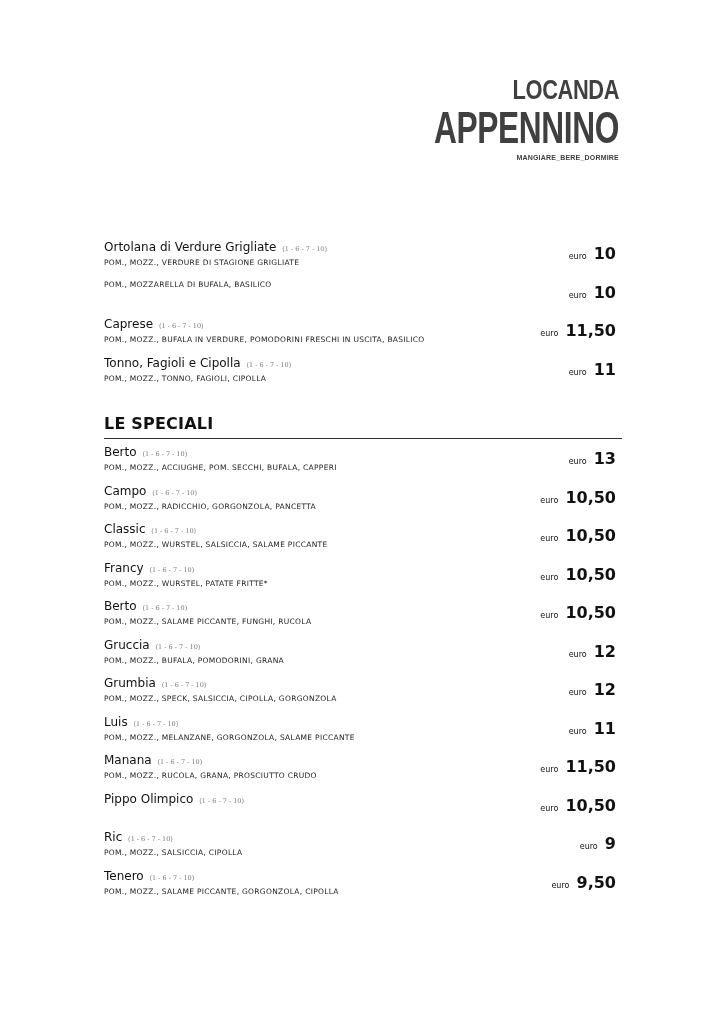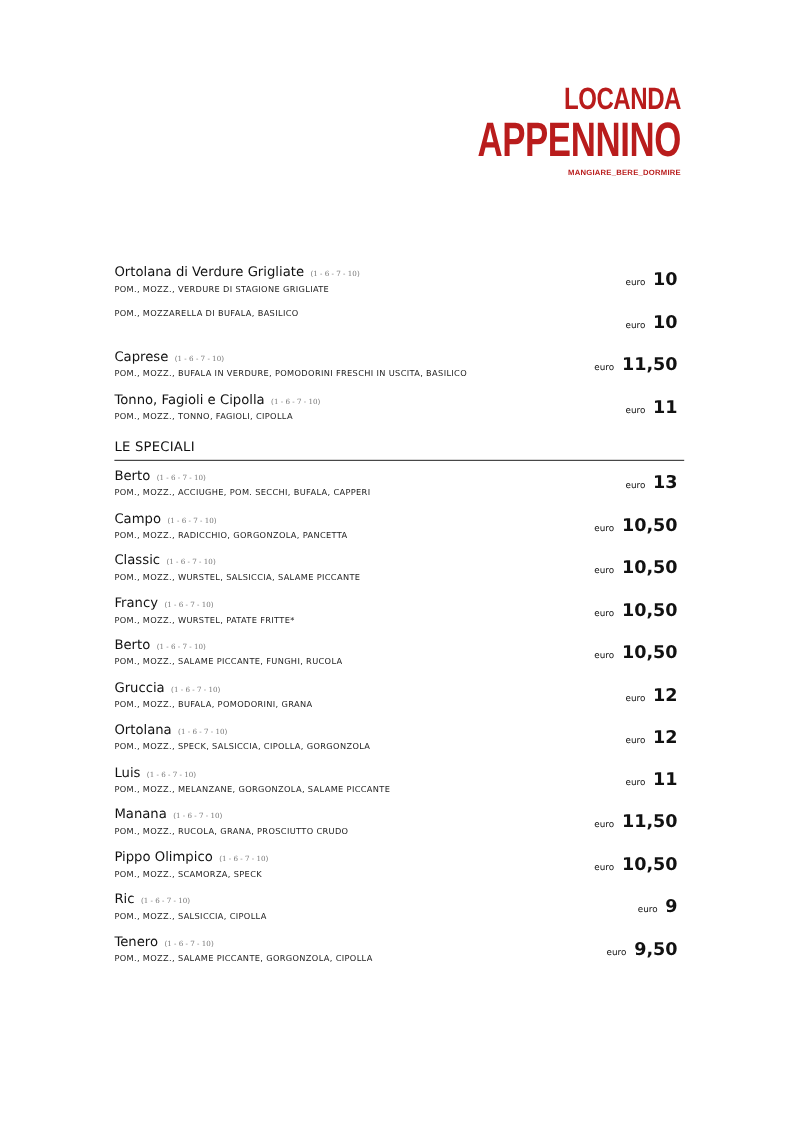--- a/index.html
+++ b/index.html
@@ -14,21 +14,21 @@
       overflow: hidden;
       color: #111111;
       font-family: "DejaVu Sans", sans-serif;
     }
     .logo {
       position: absolute;
       right: 105px;
       top: 74px;
       text-align: right;
       font-family: "Liberation Sans", sans-serif;
-      color: #b91c1c;
+      color: #404040;
     }
     .logo-line1 {
       font-size: 28px;
       font-weight: bold;
       line-height: 32px;
       letter-spacing: -0.5px;
       transform: scaleX(0.78);
       transform-origin: right;
     }
     .logo-line2 {
@@ -93,24 +93,24 @@
     .price-currency {
       font-size: 8px;
     }
     .price-amount {
       font-size: 16px;
       margin-left: 2px;
       font-weight: bold;
     }
     .section-title {
       font-family: "DejaVu Sans", sans-serif;
-      font-weight: normal;
-      font-size: 12px;
+      font-weight: bold;
+      font-size: 16px;
       letter-spacing: 0.2px;
-      margin-top: 5px;
+      margin-top: 20px;
       padding-bottom: 5px;
       border-bottom: 1.5px solid #333;
       margin-bottom: 6px;
       width: 518px;
     }
   </style>
 </head>
 <body>
 
 <div class="logo">
@@ -225,21 +225,21 @@
       <span class="item-allergens">(1 - 6 - 7 - 10)</span>
     </div>
     <div class="item-desc">POM., MOZZ., BUFALA, POMODORINI, GRANA</div>
     <div class="item-price">
       <span class="price-currency">euro</span>
       <span class="price-amount">12</span>
     </div>
   </div>
       <div class="item">
     <div class="item-name-row">
-      <span class="item-name">Ortolana</span>
+      <span class="item-name">Grumbia</span>
       <span class="item-allergens">(1 - 6 - 7 - 10)</span>
     </div>
     <div class="item-desc">POM., MOZZ., SPECK, SALSICCIA, CIPOLLA, GORGONZOLA</div>
     <div class="item-price">
       <span class="price-currency">euro</span>
       <span class="price-amount">12</span>
     </div>
   </div>
       <div class="item">
     <div class="item-name-row">
@@ -261,21 +261,20 @@
     <div class="item-price">
       <span class="price-currency">euro</span>
       <span class="price-amount">11,50</span>
     </div>
   </div>
       <div class="item">
     <div class="item-name-row">
       <span class="item-name">Pippo Olimpico</span>
       <span class="item-allergens">(1 - 6 - 7 - 10)</span>
     </div>
-    <div class="item-desc">POM., MOZZ., SCAMORZA, SPECK</div>
     <div class="item-price">
       <span class="price-currency">euro</span>
       <span class="price-amount">10,50</span>
     </div>
   </div>
       <div class="item">
     <div class="item-name-row">
       <span class="item-name">Ric</span>
       <span class="item-allergens">(1 - 6 - 7 - 10)</span>
     </div>

